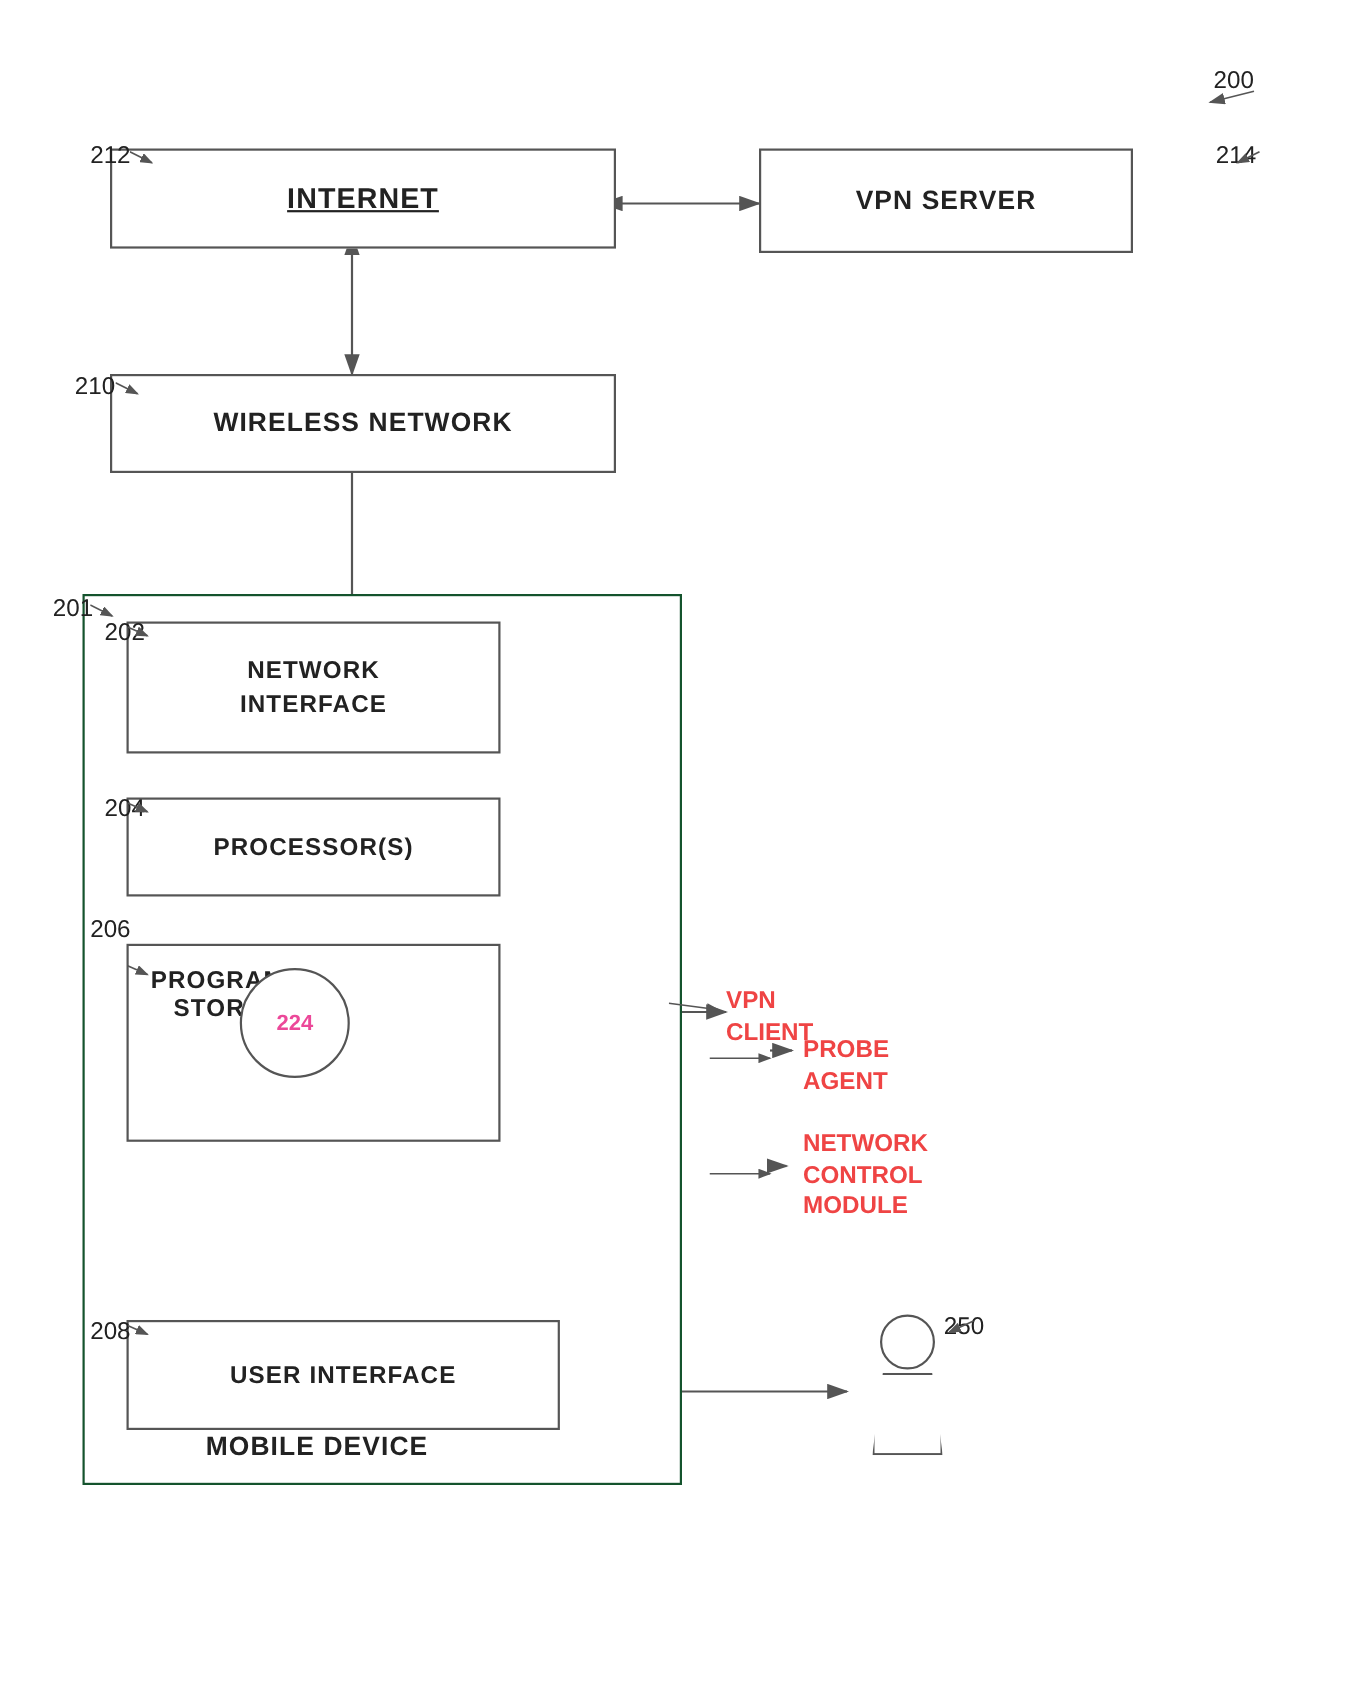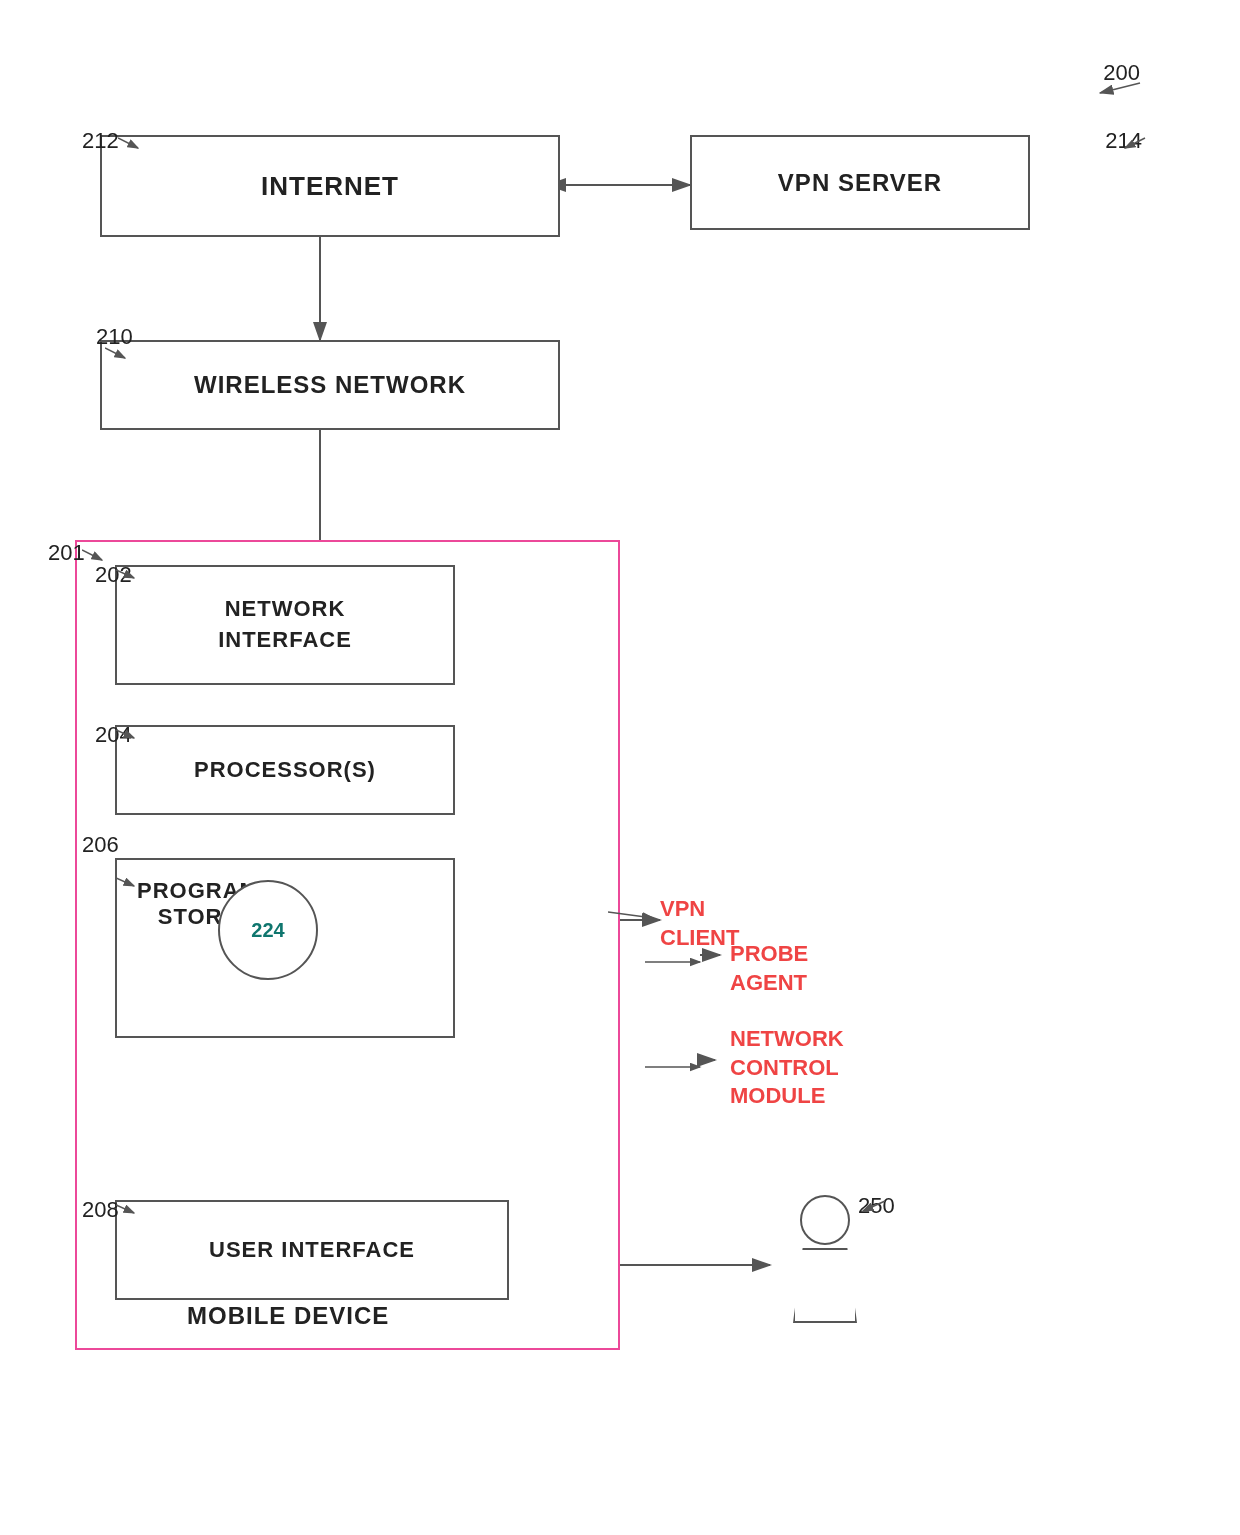--- a/index.html
+++ b/index.html
@@ -43,21 +43,21 @@
     .circle {
       position: absolute;
       border: 2px solid #555;
       background: #fff;
       border-radius: 50%;
       display: flex;
       align-items: center;
       justify-content: center;
       font-size: 20px;
       font-weight: 600;
-      color: #0f766e;
+      color: #ec4899;
     }
 
     .text-label {
       position: absolute;
       font-size: 22px;
       font-weight: 600;
       color: #ef4444;
       text-align: left;
       line-height: 1.3;
     }
@@ -108,21 +108,21 @@
 
   <svg style="position:absolute;top:75px;right:90px;width:60px;height:25px;">
     <line x1="50" y1="8" x2="10" y2="18" stroke="#555" stroke-width="1.5" marker-end="url(#arrowhead-end2)"></line>
     <defs>
       <marker id="arrowhead-end2" markerWidth="8" markerHeight="6" refX="7" refY="3" orient="auto">
         <polygon points="0 0, 8 3, 0 6" fill="#555"></polygon>
       </marker>
     </defs>
   </svg>
 
-  <div class="box" style="left:100px; top:135px; width:460px; height:102px; font-size:26px;">
+  <div class="box" style="left:100px; top:135px; width:460px; height:91px; font-size:26px;text-decoration:underline;">
     <span>INTERNET</span>
   </div>
 
   <div class="label-ref" style="top:128px; left:82px;">212</div>
   <svg style="position:absolute;top:133px;left:118px;width:35px;height:25px;">
     <line x1="0" y1="5" x2="20" y2="15" stroke="#555" stroke-width="1.5" marker-end="url(#arrowhead-212)"></line>
     <defs>
       <marker id="arrowhead-212" markerWidth="8" markerHeight="6" refX="7" refY="3" orient="auto">
         <polygon points="0 0, 8 3, 0 6" fill="#555"></polygon>
       </marker>
@@ -140,31 +140,31 @@
       <marker id="arrowhead-214" markerWidth="8" markerHeight="6" refX="7" refY="3" orient="auto">
         <polygon points="0 0, 8 3, 0 6" fill="#555"></polygon>
       </marker>
     </defs>
   </svg>
 
   <div class="box" style="left:100px; top:340px; width:460px; height:90px; font-size:24px;">
     <span>WIRELESS NETWORK</span>
   </div>
 
-  <div class="label-ref" style="top:324px; left:68px;margin-left:28px;">210</div>
+  <div class="label-ref" style="top:338px; left:68px;">210</div>
   <svg style="position:absolute;top:343px;left:105px;width:35px;height:25px;">
     <line x1="0" y1="5" x2="20" y2="15" stroke="#555" stroke-width="1.5" marker-end="url(#arrowhead-210)"></line>
     <defs>
       <marker id="arrowhead-210" markerWidth="8" markerHeight="6" refX="7" refY="3" orient="auto">
         <polygon points="0 0, 8 3, 0 6" fill="#555"></polygon>
       </marker>
     </defs>
   </svg>
 
-  <div class="box" style="left:75px; top:540px; width:545px; height:810px; font-size:24px; align-items:flex-end; justify-content:flex-start; padding: 12px 16px; border:2px solid #ec4899;">
+  <div class="box" style="left:75px; top:540px; width:545px; height:810px; font-size:24px; align-items:flex-end; justify-content:flex-start; padding: 12px 16px; border:2px solid #14532d;">
     <span style="position:absolute;bottom:18px;left:110px;">MOBILE DEVICE</span>
   </div>
 
   <div class="label-ref" style="top:540px; left:48px;">201</div>
   <svg style="position:absolute;top:545px;left:82px;width:35px;height:25px;">
     <line x1="0" y1="5" x2="20" y2="15" stroke="#555" stroke-width="1.5" marker-end="url(#arrowhead-201)"></line>
     <defs>
       <marker id="arrowhead-201" markerWidth="8" markerHeight="6" refX="7" refY="3" orient="auto">
         <polygon points="0 0, 8 3, 0 6" fill="#555"></polygon>
       </marker>

